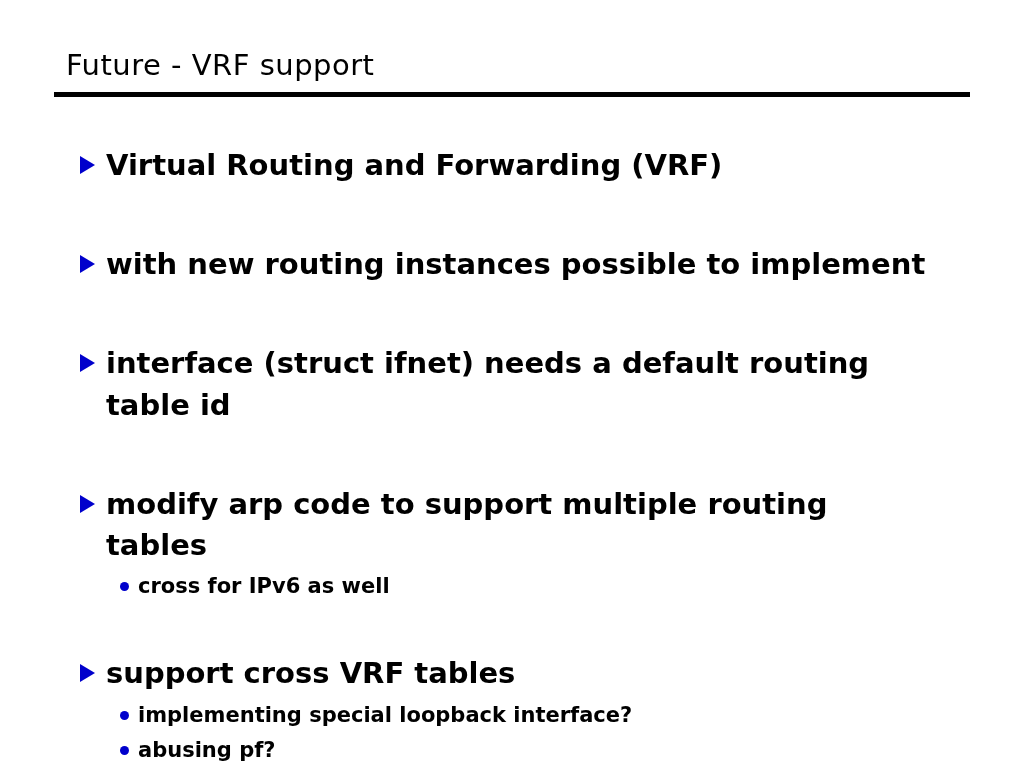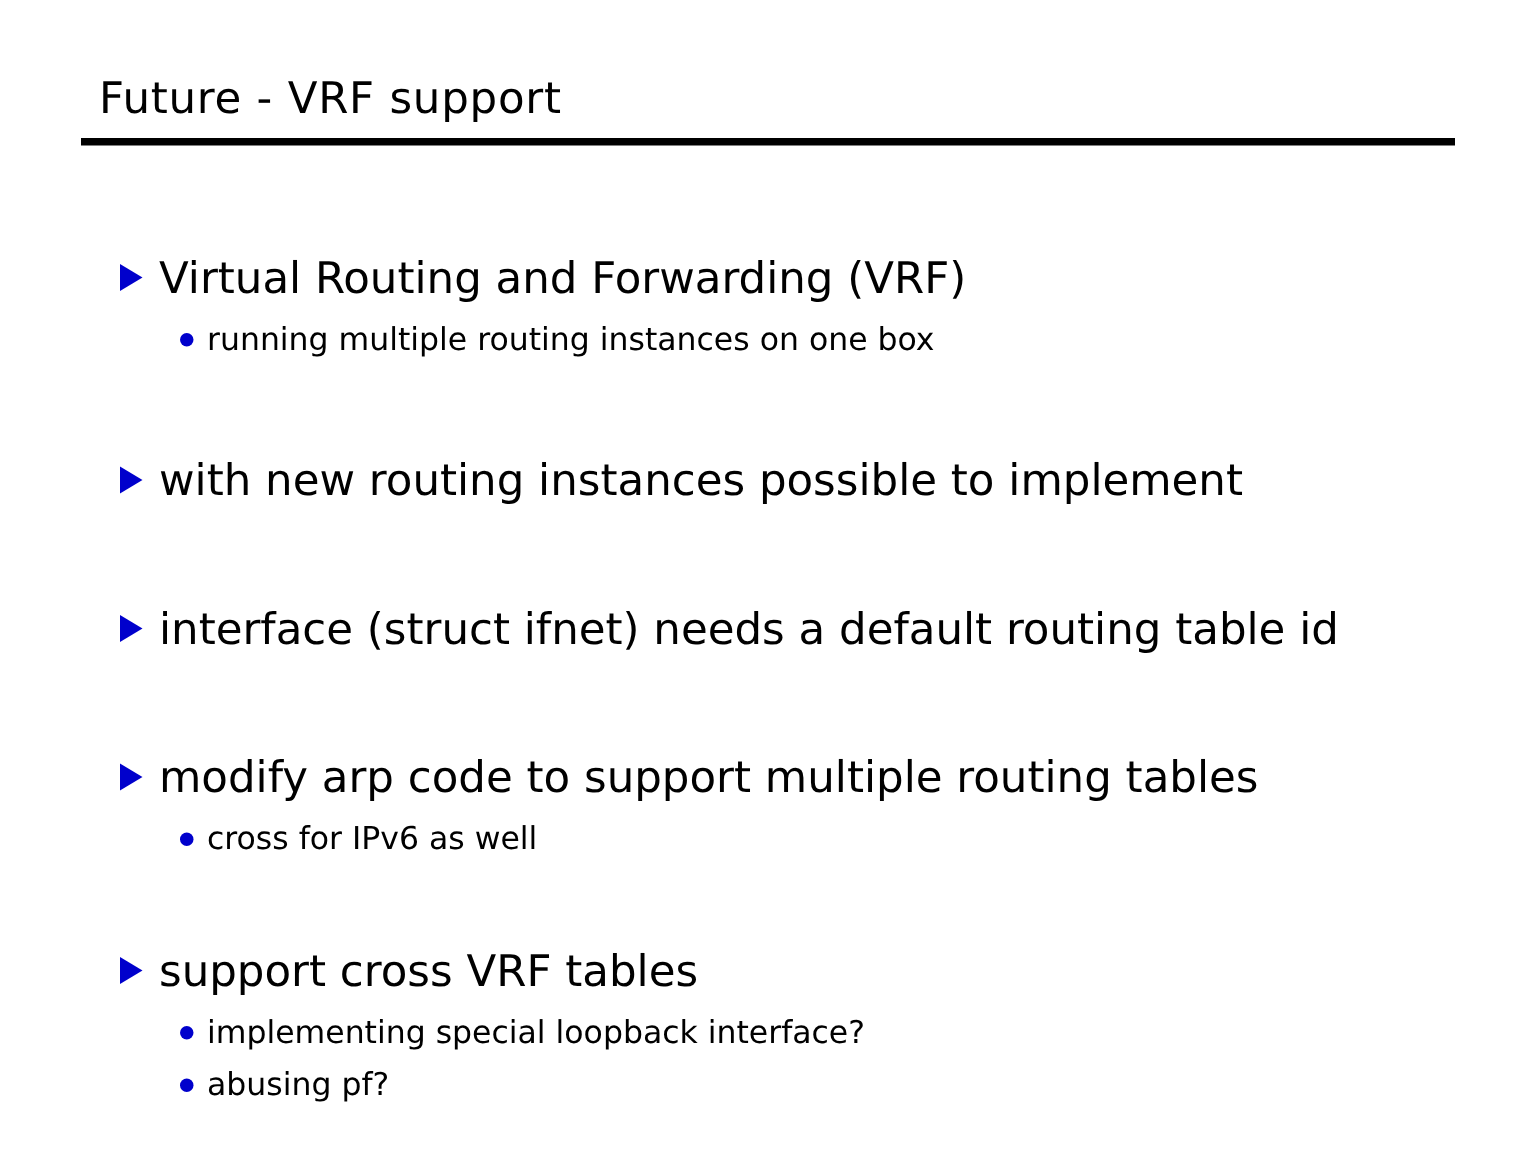--- a/index.html
+++ b/index.html
@@ -26,22 +26,23 @@
     letter-spacing: 0.5px;
     color: #000000;
   }
   .title-rule {
     margin-top: 10px;
     height: 5px;
     width: 916px;
     background: #000000;
   }
   .content {
-    margin-top: 68px;
+    margin-top: 48px;
     padding-left: 26px;
+    font-weight: bold;
   }
   .group { margin-bottom: 0; }
   .gap-lg { margin-bottom: 58px; }
   .gap-md { margin-bottom: 52px; }
   .bullet-l1 {
     display: flex;
     align-items: flex-start;
   }
   .tri {
     width: 0;
@@ -86,24 +87,20 @@
   <h1 class="title">Future - VRF support</h1>
   <div class="title-rule"></div>
 
   <div class="content">
 
     <div class="group gap-lg">
       <div class="bullet-l1">
         <span class="tri"></span>
         <span class="bullet-l1-text">Virtual Routing and Forwarding (VRF)</span>
       </div>
-      <div class="bullet-l2">
-        <span class="dot"></span>
-        <span class="bullet-l2-text">running multiple routing instances on one box</span>
-      </div>
     </div>
 
     <div class="group gap-lg">
       <div class="bullet-l1">
         <span class="tri"></span>
         <span class="bullet-l1-text">with new routing instances possible to implement</span>
       </div>
     </div>
 
     <div class="group gap-lg">

